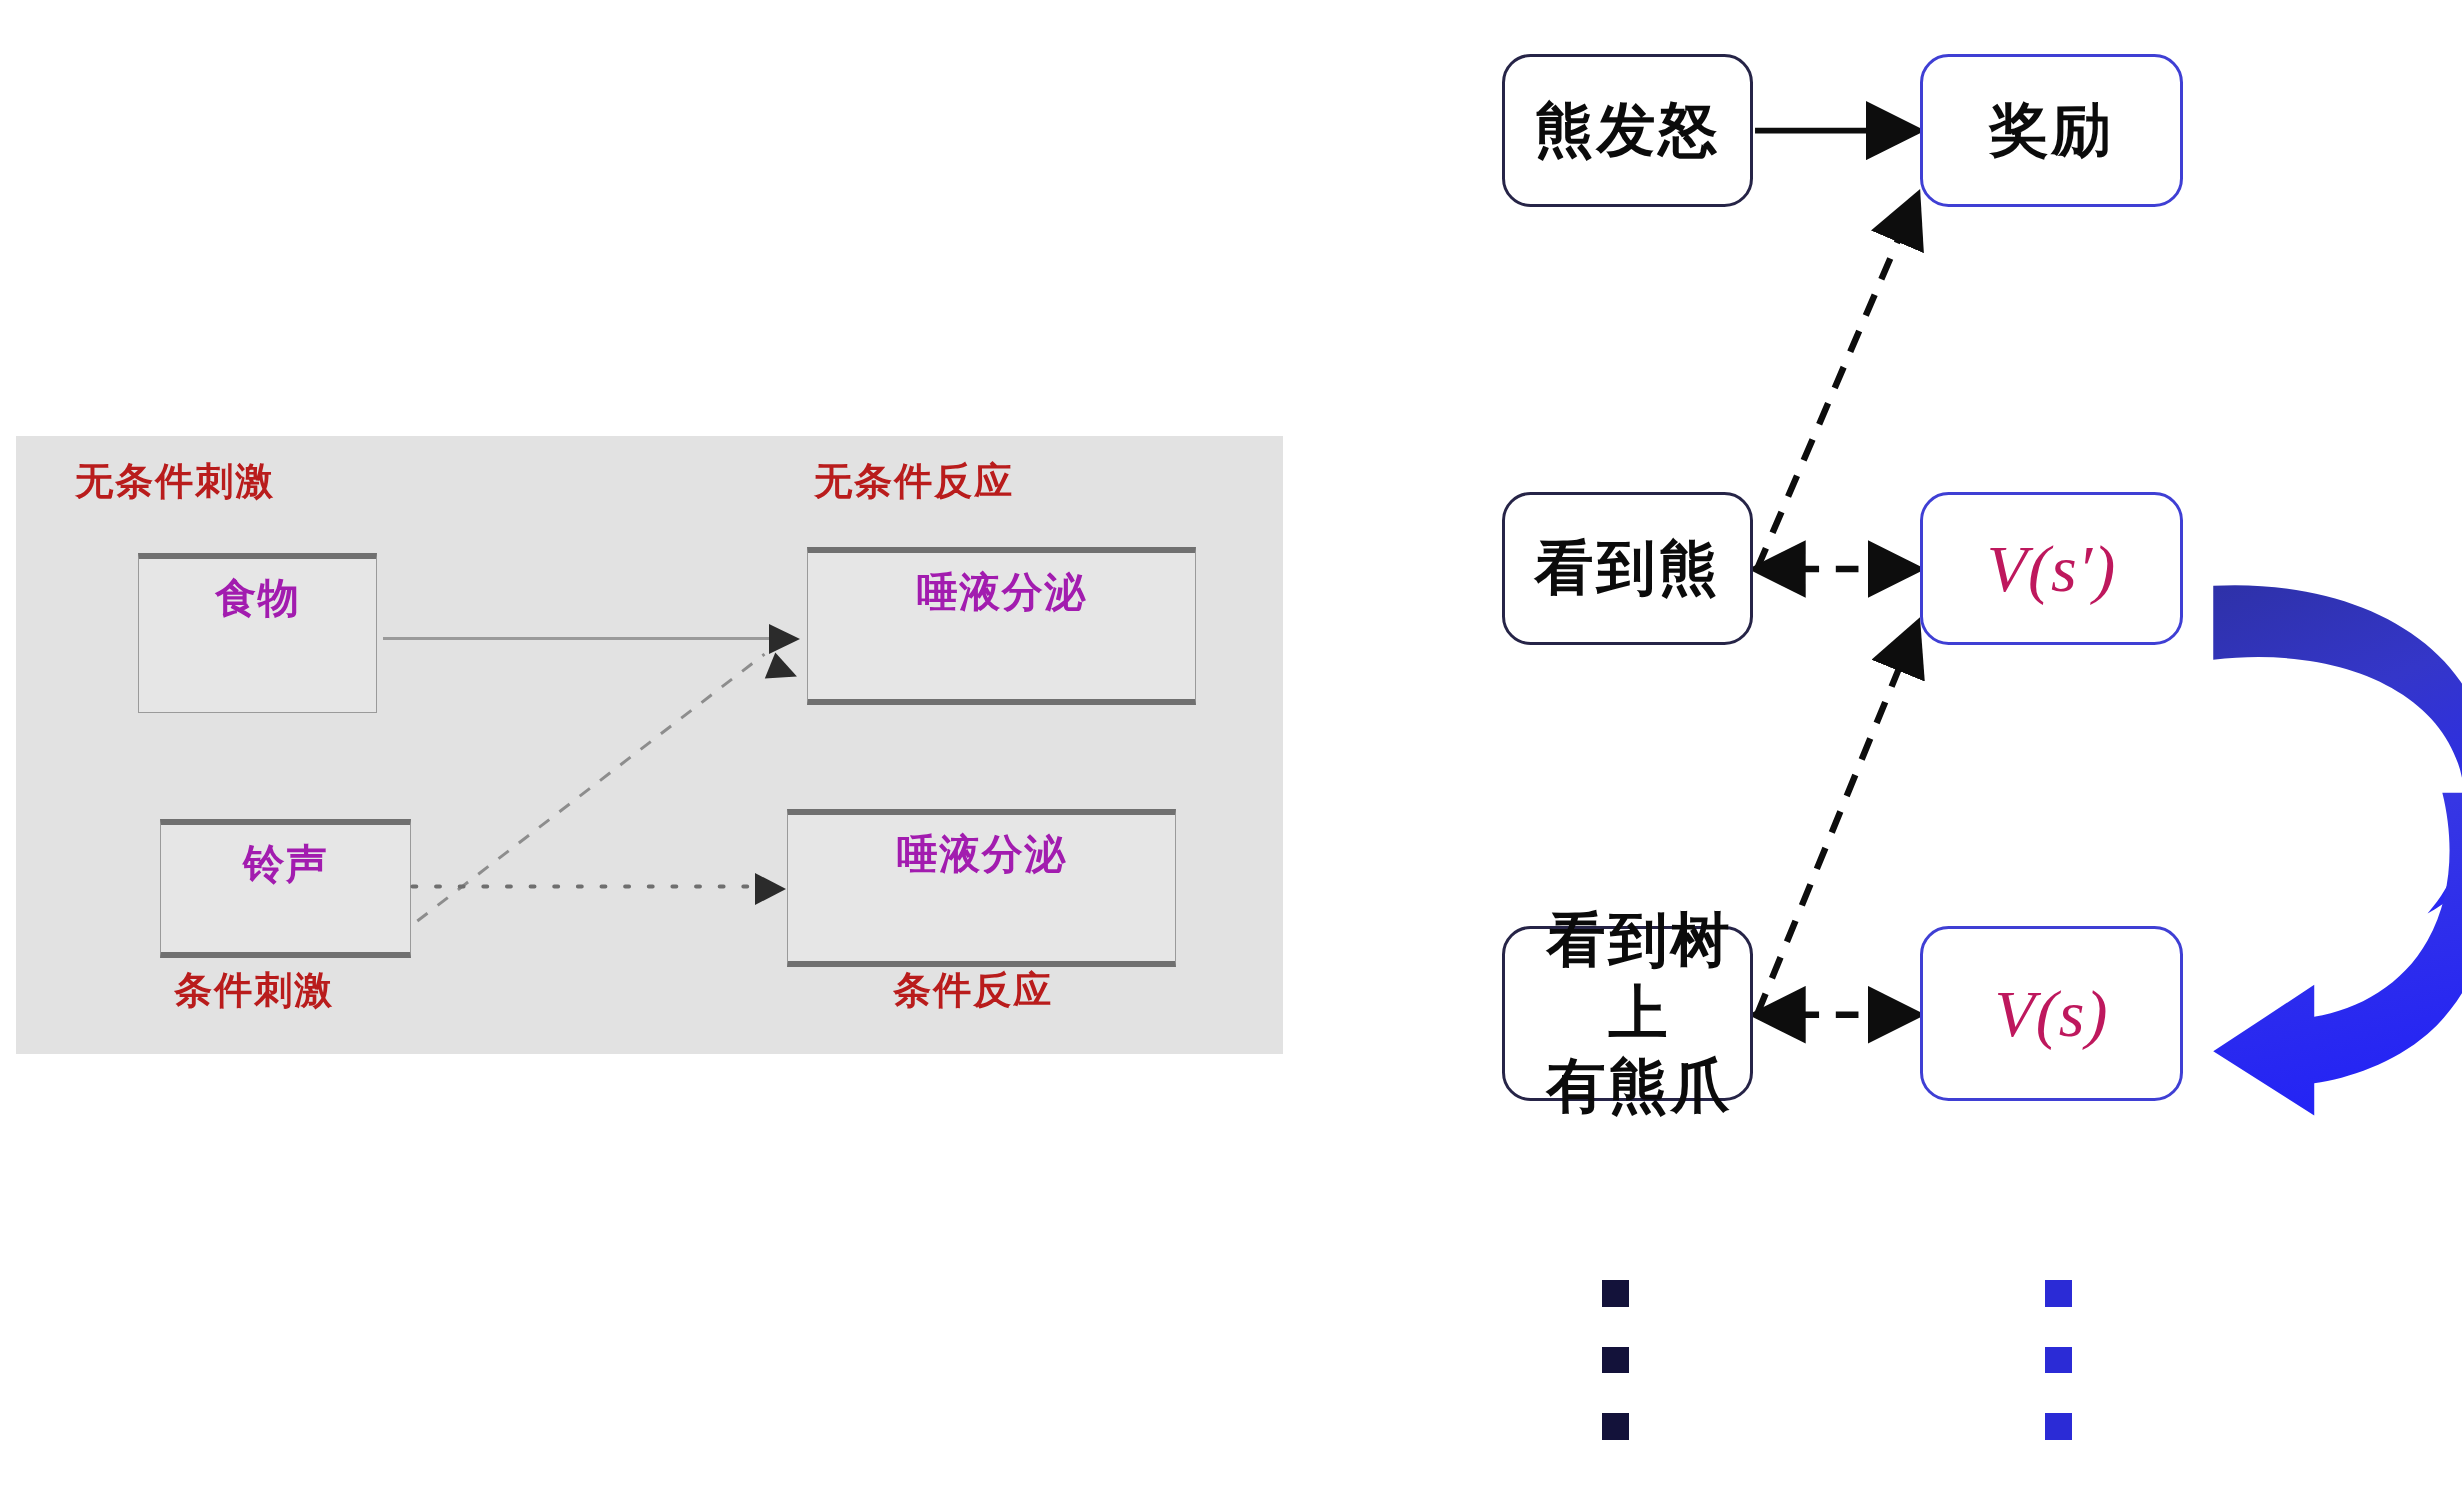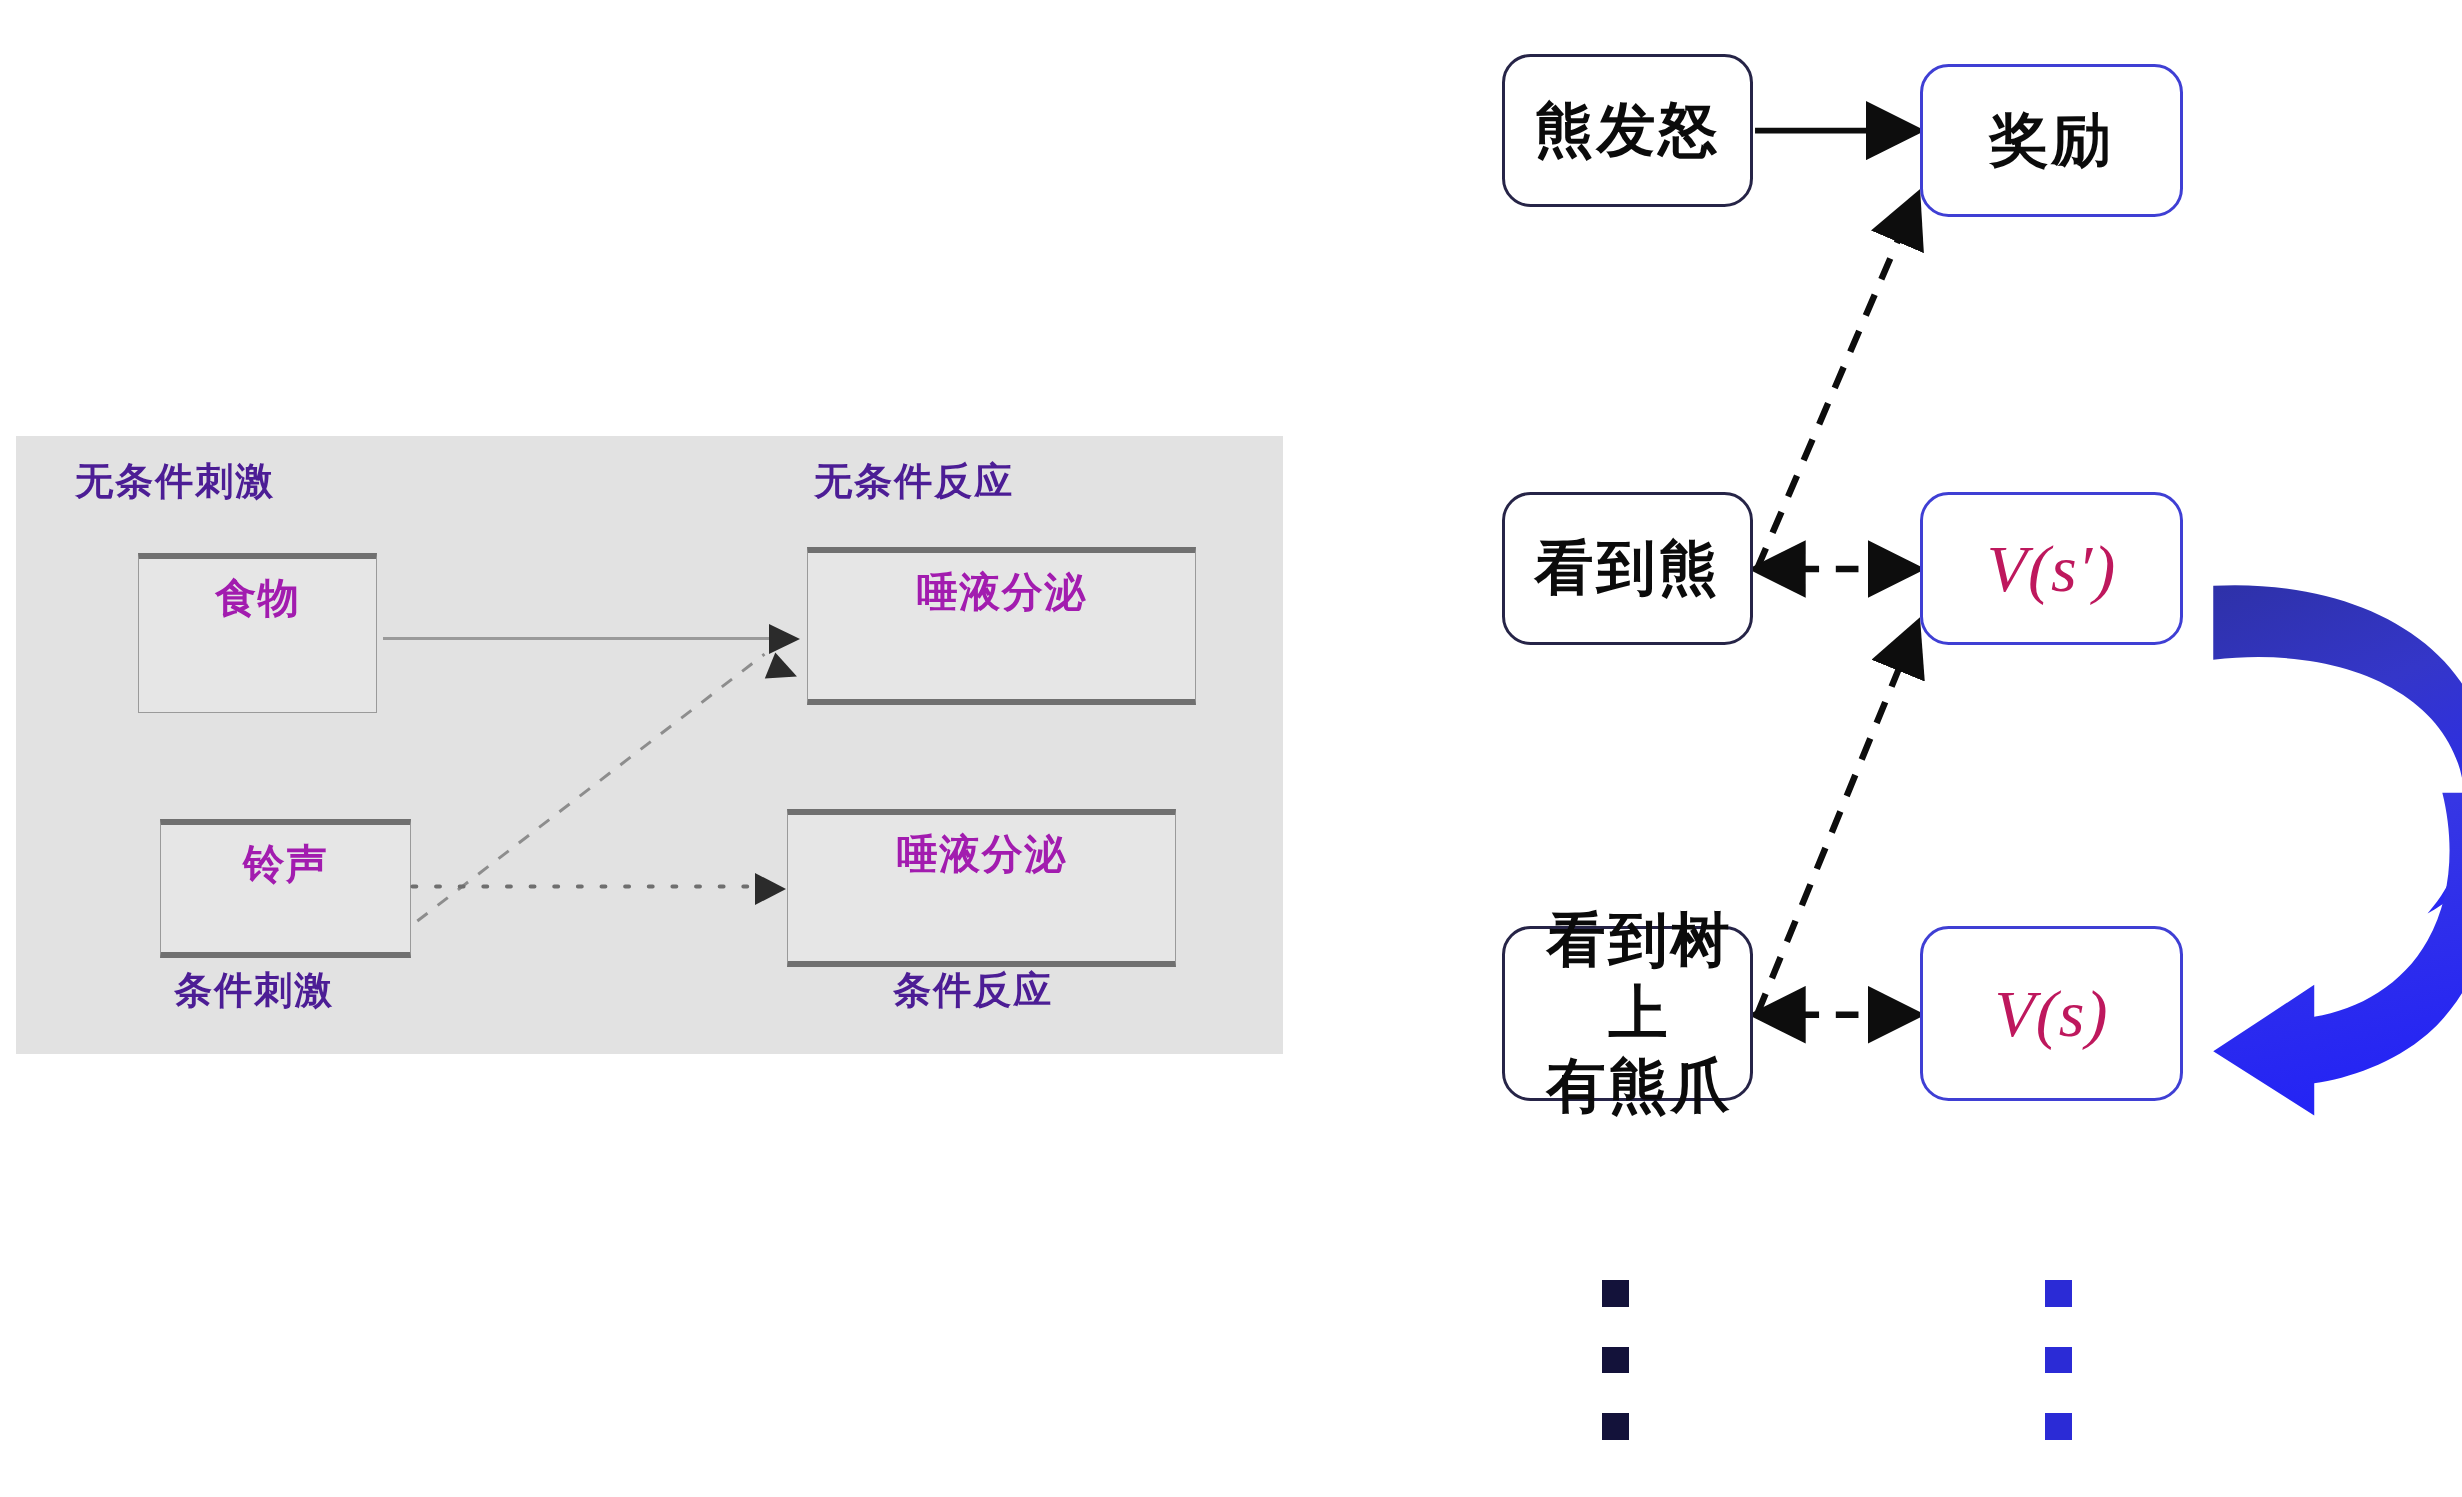--- a/index.html
+++ b/index.html
@@ -2,21 +2,21 @@
 <html style="font-size:7.9px"><head>
 <meta charset="utf-8">
 <style>
   html,body{margin:0;padding:0;background:#ffffff;}
   body{width:3306px;height:1498px;position:relative;overflow:hidden;
        font-family:"Liberation Sans","DejaVu Sans",sans-serif;}
 
   
   #cc-panel{position:absolute;left:16.3px;top:436px;width:1267px;height:618px;
             background:#e2e2e2;}
-  .cc-label{position:absolute;font-size:38px;color:#4c1d95;font-weight:600;
+  .cc-label{position:absolute;font-size:38px;color:#b91c1c;font-weight:600;
             letter-spacing:2px;white-space:nowrap;}
   #cc-lbl-ucs{left:59px;top:19.7px;}
   #cc-lbl-ucr{left:798px;top:19.7px;}
   #cc-lbl-cs{left:158px;top:529px;}
   #cc-lbl-cr{left:877px;top:529px;}
 
   .cc-box{position:absolute;background:#e6e6e6;box-sizing:border-box;
           border:1.5px solid #9a9a9a;}
   .cc-box .t{position:absolute;left:0;right:0;top:11.8px;text-align:center;
              font-size:41px;color:#a21caf;font-weight:600;letter-spacing:1.5px;
@@ -52,21 +52,21 @@
   .rl-box.blue{border:3.9px solid #3f3fd4;}
   .rl-box .cn{font-size:59px;color:#0b0b0b;font-weight:700;
               letter-spacing:3px;line-height:1.24;}
   .rl-box .math{font-family:"Liberation Serif","DejaVu Serif",serif;
                 font-style:italic;font-size:66px;color:#be185d;
                 letter-spacing:1px;}
 
   #rl-box-bear-angry{left:74px;top:54px;width:251px;height:153px;}
   #rl-box-see-bear{left:74px;top:492px;width:251px;height:153px;}
   #rl-box-paw{left:74px;top:926px;width:251px;height:175px;padding-left:24px;}
-  #rl-box-reward{left:492px;top:64px;width:263px;height:153px;}
+  #rl-box-reward{left:492px;top:54px;width:263px;height:153px;}
   #rl-box-vsp{left:492px;top:492px;width:263px;height:153px;}
   #rl-box-vs{left:492px;top:926px;width:263px;height:175px;}
 
   #rl-connectors{position:absolute;left:0;top:0;width:1878px;height:1498px;
                  pointer-events:none;}
 
   .dots{position:absolute;width:26.6px;}
   .dots i{display:block;width:26.6px;height:26.6px;margin-bottom:40px;}
   #dots-left{left:174px;top:1280px;}
   #dots-left i{background:#13123a;}

